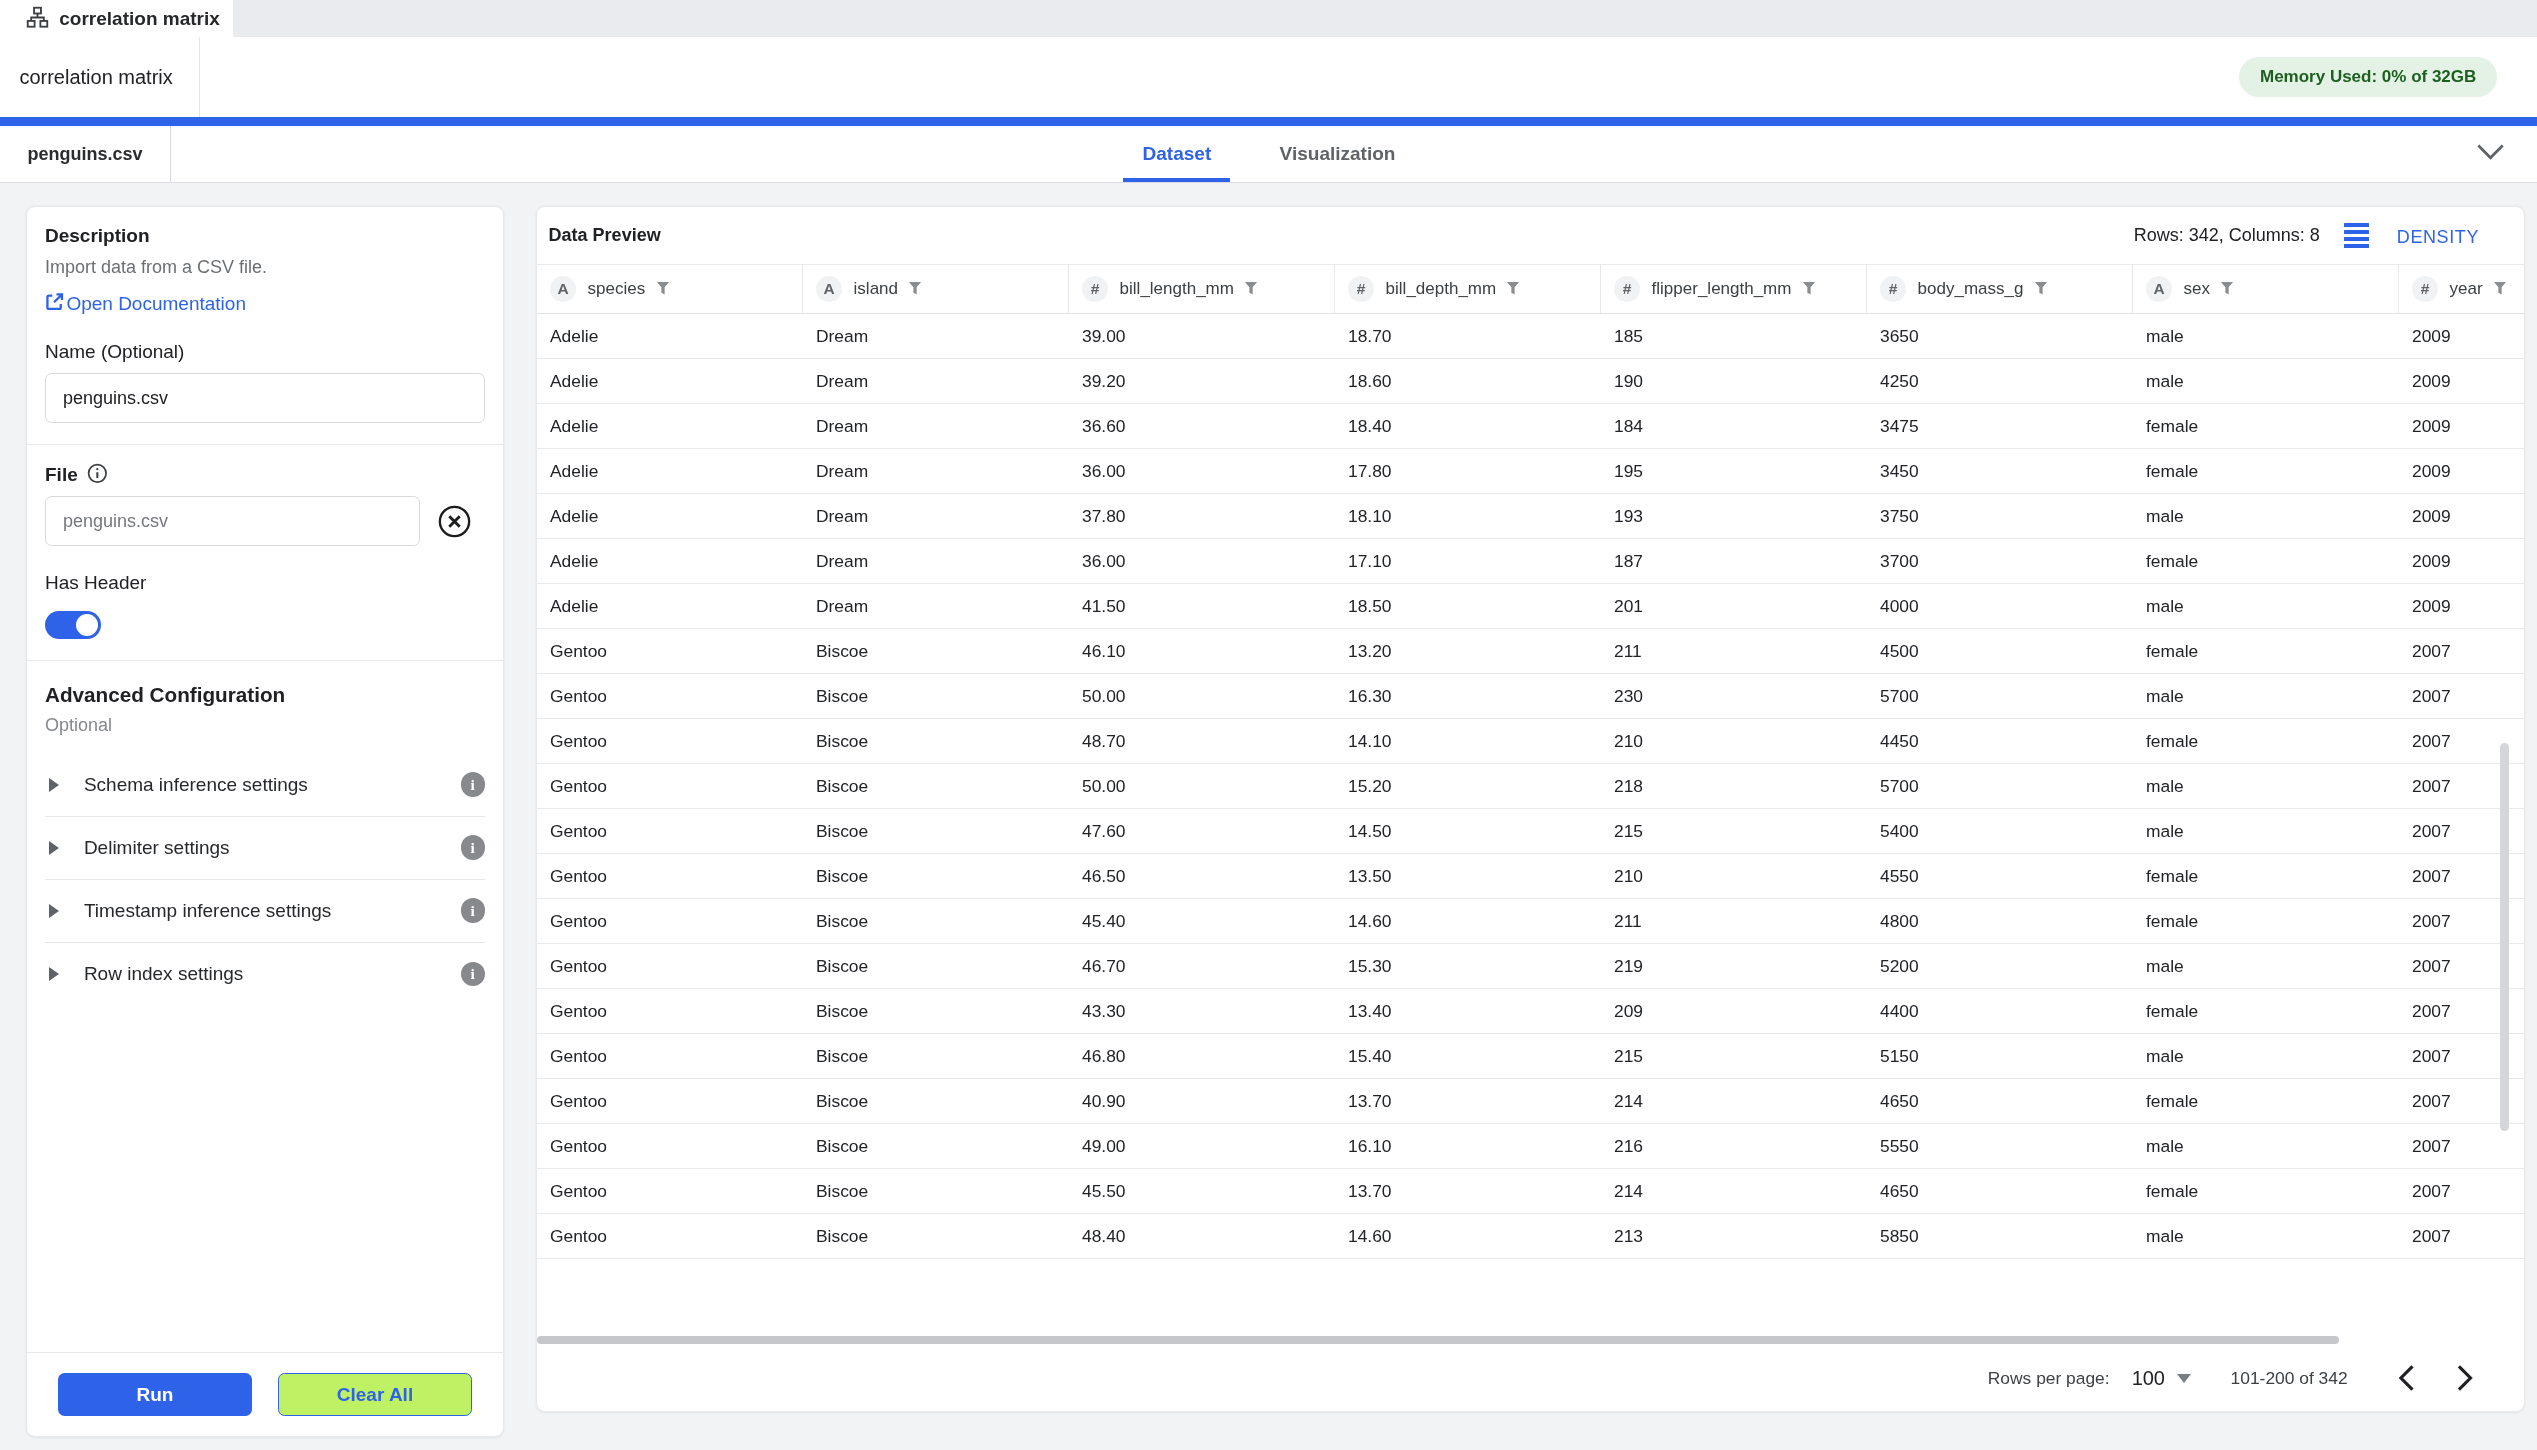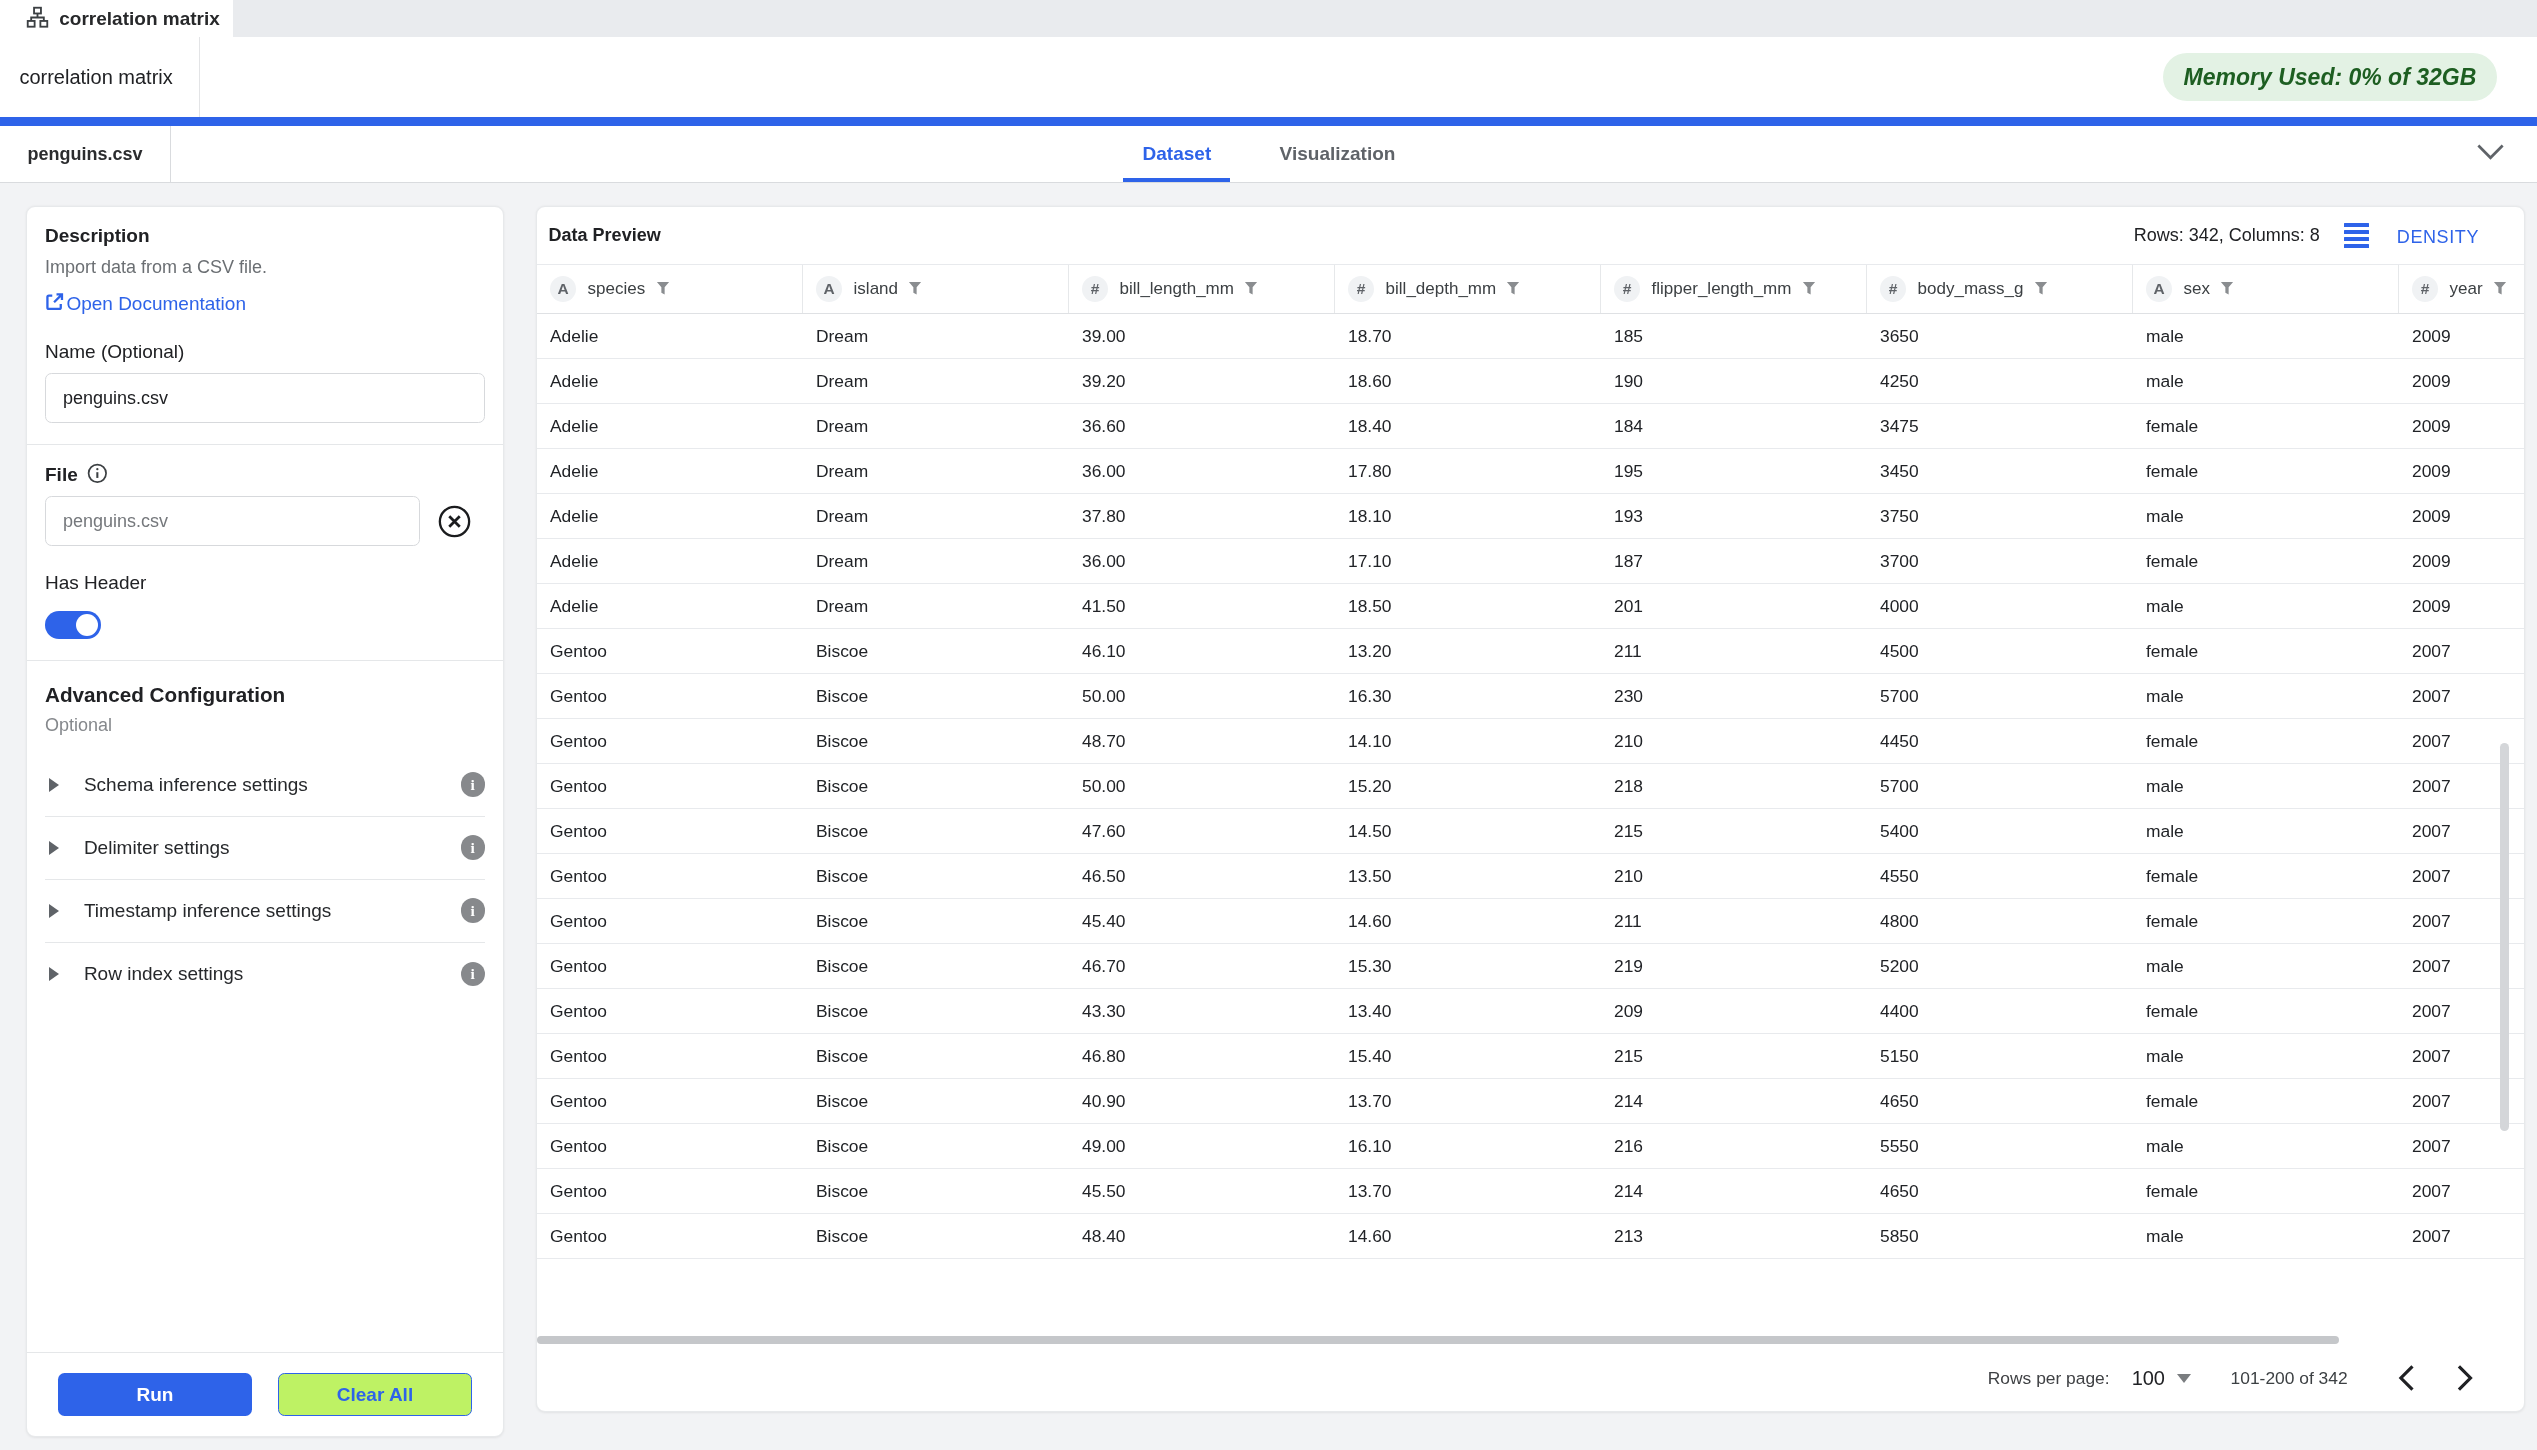--- a/index.html
+++ b/index.html
@@ -15,21 +15,21 @@
   .app-tabbar{height:37px;background:var(--stripbg);display:flex;align-items:stretch;}
   .app-tab{width:233px;background:#fff;display:flex;align-items:center;padding-left:26px;gap:10.3px;}
   .app-tab-label{font-size:19px;font-weight:700;color:#27282a;}
 
   
   .app-header{height:80px;background:#fff;display:flex;align-items:center;}
   .title-box{width:200px;height:100%;display:flex;align-items:center;padding-left:19.4px;border-right:1.3px solid #e3e4e6;}
   .page-title{font-size:20px;font-weight:500;color:var(--ink);}
   .hdr-spacer{flex:1;}
   .memory-badge{margin-right:41px;background:var(--badge-bg);color:var(--badge-fg);
-    font-size:23px;font-weight:600;padding:10.3px 20.7px;border-radius:28px;font-style:italic;}
+    font-size:17px;font-weight:600;padding:10.3px 20.7px;border-radius:28px;}
   .progress-bar{height:9px;background:var(--accent);}
 
   
   .doc-tabbar{height:57px;background:#fff;border-bottom:1.3px solid #d9dbde;display:flex;align-items:stretch;position:relative;}
   .file-tab{width:171px;border-right:1.3px solid #d9dbde;display:flex;align-items:center;justify-content:center;
     font-size:18px;font-weight:700;color:#2b2c2e;}
   .center-tabs{position:absolute;left:0;right:0;top:0;bottom:0;display:flex;align-items:stretch;justify-content:center;gap:58px;pointer-events:none;}
   .view-tab{display:flex;align-items:center;font-size:19px;font-weight:600;color:#5f6368;position:relative;padding:0 5.2px;pointer-events:auto;}
   .view-tab.active{color:var(--accent);}
   .view-tab.active::after{content:"";position:absolute;left:-14px;right:-14px;bottom:0;height:4.5px;background:var(--accent);}

